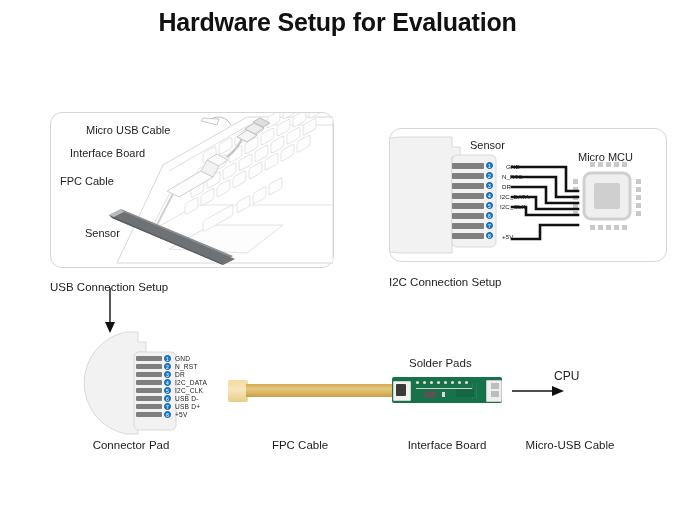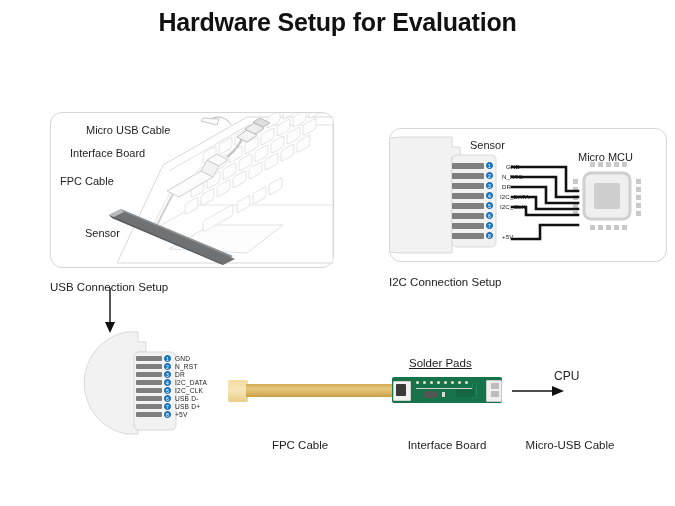--- a/index.html
+++ b/index.html
@@ -400,19 +400,20 @@
   <div style="position:absolute; right:3px; top:6px; width:8px; height:6px; background:#bdbdbd;"></div>
   <div style="position:absolute; right:3px; top:14px; width:8px; height:6px; background:#bdbdbd;"></div>
 </div>
 
 <svg style="position:absolute; left:512px; top:383px;" width="54" height="16">
   <line x1="0" y1="8" x2="42" y2="8" stroke="#111" stroke-width="1.5"></line>
   <polygon points="40,3 40,13 52,8" fill="#111"></polygon>
 </svg>
 <div class="lbl" style="left:554px; top:369px; font-size:12px;">CPU</div>
 
-<div class="lbl" style="left:409px; top:357px; font-size:11.5px;text-decoration:underline;">Solder Pads</div>
+<div class="lbl" style="left:409px; top:357px; font-size:11.5px;">Solder Pads</div>
 
 <div class="bottom-caption" style="left:66px; top:438px; width:130px;">
+  <div>Connector Pad</div>
 </div>
 <div class="bottom-caption" style="left:240px; top:438px; width:120px;">FPC Cable</div>
 <div class="bottom-caption" style="left:392px; top:438px; width:110px;">Interface Board</div>
 <div class="bottom-caption" style="left:510px; top:438px; width:120px;">Micro-USB Cable</div>
 
 </body></html>

